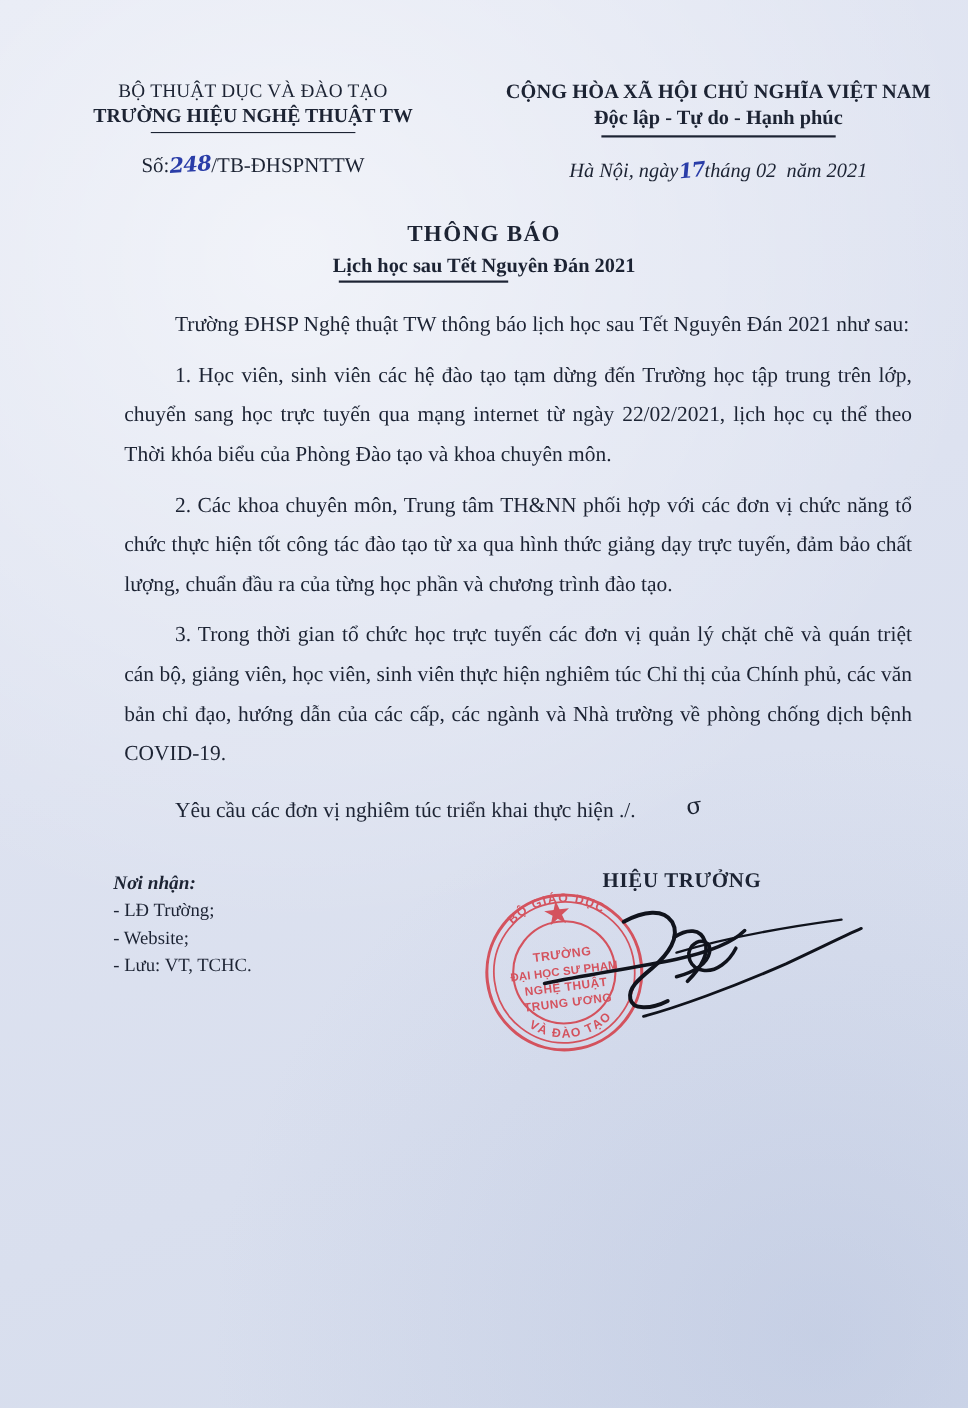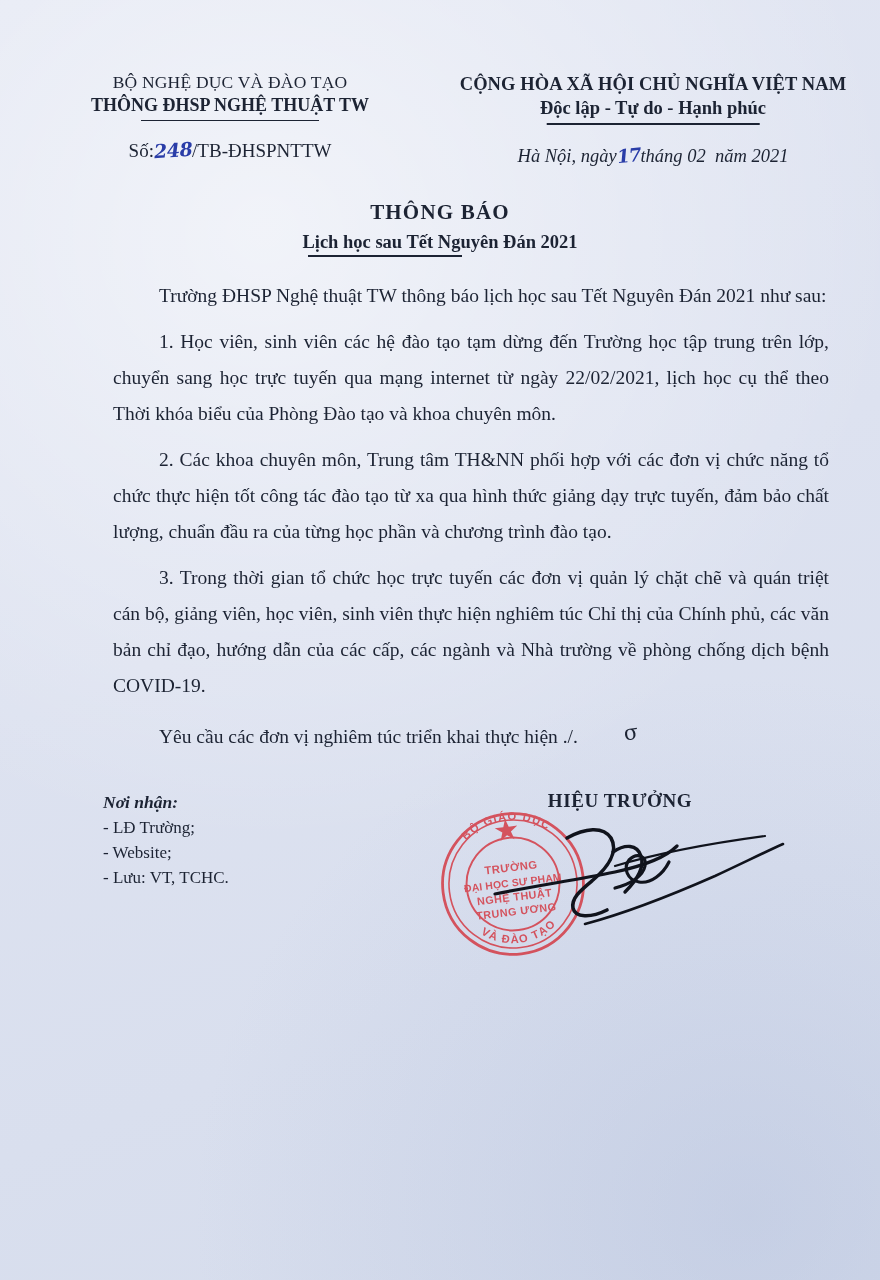--- a/index.html
+++ b/index.html
@@ -260,22 +260,22 @@
 </head>
 <body>
 
 <div class="paper"></div>
 
 <div class="content">
 
   <div class="header">
 
     <div class="hdr-left">
-      <div class="org-line1">BỘ NGHỆ DỤC VÀ ĐÀO TẠO</div>
-      <div class="org-line2">THÔNG ĐHSP NGHỆ THUẬT TW</div>
+      <div class="org-line1">BỘ THUẬT DỤC VÀ ĐÀO TẠO</div>
+      <div class="org-line2">TRƯỜNG HIỆU NGHỆ THUẬT TW</div>
       <div class="doc-no"><span>Số:</span><span class="handwritten">248</span><span>/TB-ĐHSPNTTW</span></div>
     </div>
 
     <div class="hdr-right">
       <div class="nation-line1">CỘNG HÒA XÃ HỘI CHỦ NGHĨA VIỆT NAM</div>
       <div class="nation-line2">Độc lập - Tự do - Hạnh phúc</div>
       <div class="date-line"><span>Hà Nội, ngày</span><span class="hw-date">17</span><span>tháng</span>&nbsp;<span>02</span>&nbsp;&nbsp;<span>năm</span>&nbsp;<span>2021</span></div>
     </div>
   </div>
 

